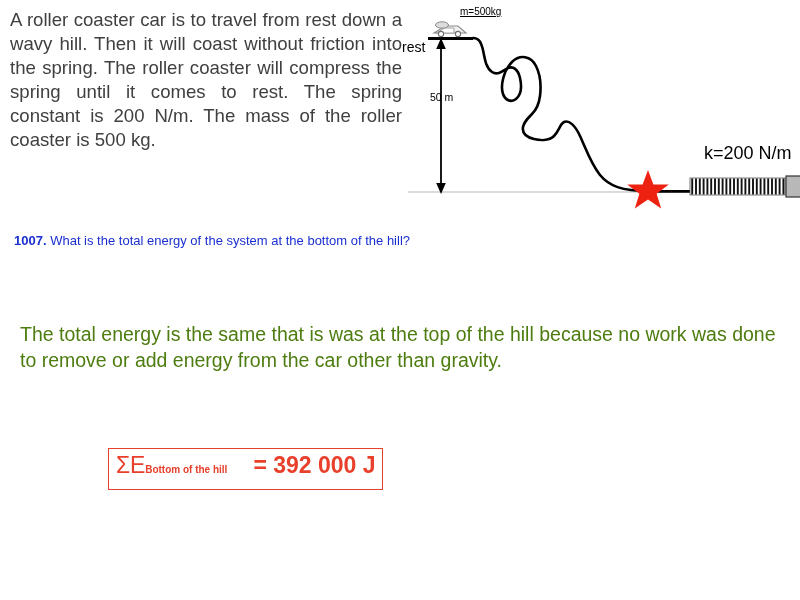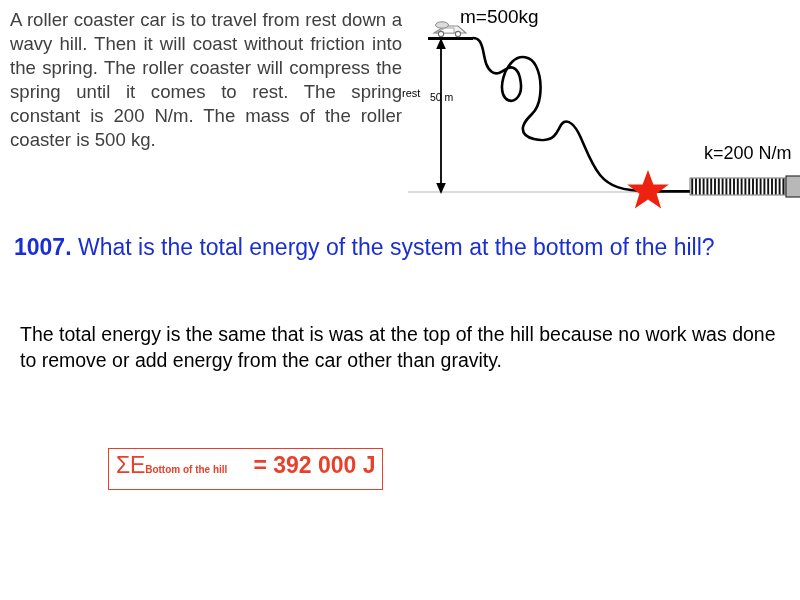--- a/index.html
+++ b/index.html
@@ -38,22 +38,22 @@
     height: 215px;
   }
   #diagram svg { display: block; }
 
   .diag-label {
     position: absolute;
     color: #000000;
     font-family: "Liberation Sans", sans-serif;
     white-space: nowrap;
   }
-  #label-mass      { left: 60px;  top: 6px;   font-size: 19px; }
-  #label-rest      { left: 2px;   top: 39px;  font-size: 11px; margin-top: 48px; }
+  #label-mass      { left: 60px;  top: 6px;   font-size: 10px; text-decoration: underline; }
+  #label-rest      { left: 2px;   top: 39px;  font-size: 14px; }
   #label-height    { left: 30px;  top: 91px;  font-size: 10.5px; }
   #label-spring-k  { left: 304px; top: 143px; font-size: 18px; }
 
   #whoa-box {
     position: absolute;
     left: 243px;
     top: 27px;
     padding: 2px 9px 3px 9px;
     border: 1.6px solid #000000;
     background: #ffffff;
@@ -63,35 +63,35 @@
     letter-spacing: 0.1px;
     white-space: nowrap;
   }
 
   
   #question {
     position: absolute;
     left: 14px;
     top: 233px;
     width: 740px;
-    font-size: 23px;
+    font-size: 13px;
     line-height: 1.28;
     color: #1a2fd0;
   }
   #question .qnum { font-weight: bold; }
 
   
   #answer-text {
     position: absolute;
     left: 20px;
     top: 322px;
     width: 764px;
     font-size: 19.5px;
     line-height: 1.32;
-    color: #000000;
+    color: #4d7c0f;
   }
 
   
   #result-box {
     position: absolute;
     left: 108px;
     top: 448px;
     width: 275px;
     height: 42px;
     border: 1.6px solid #e8402a;

